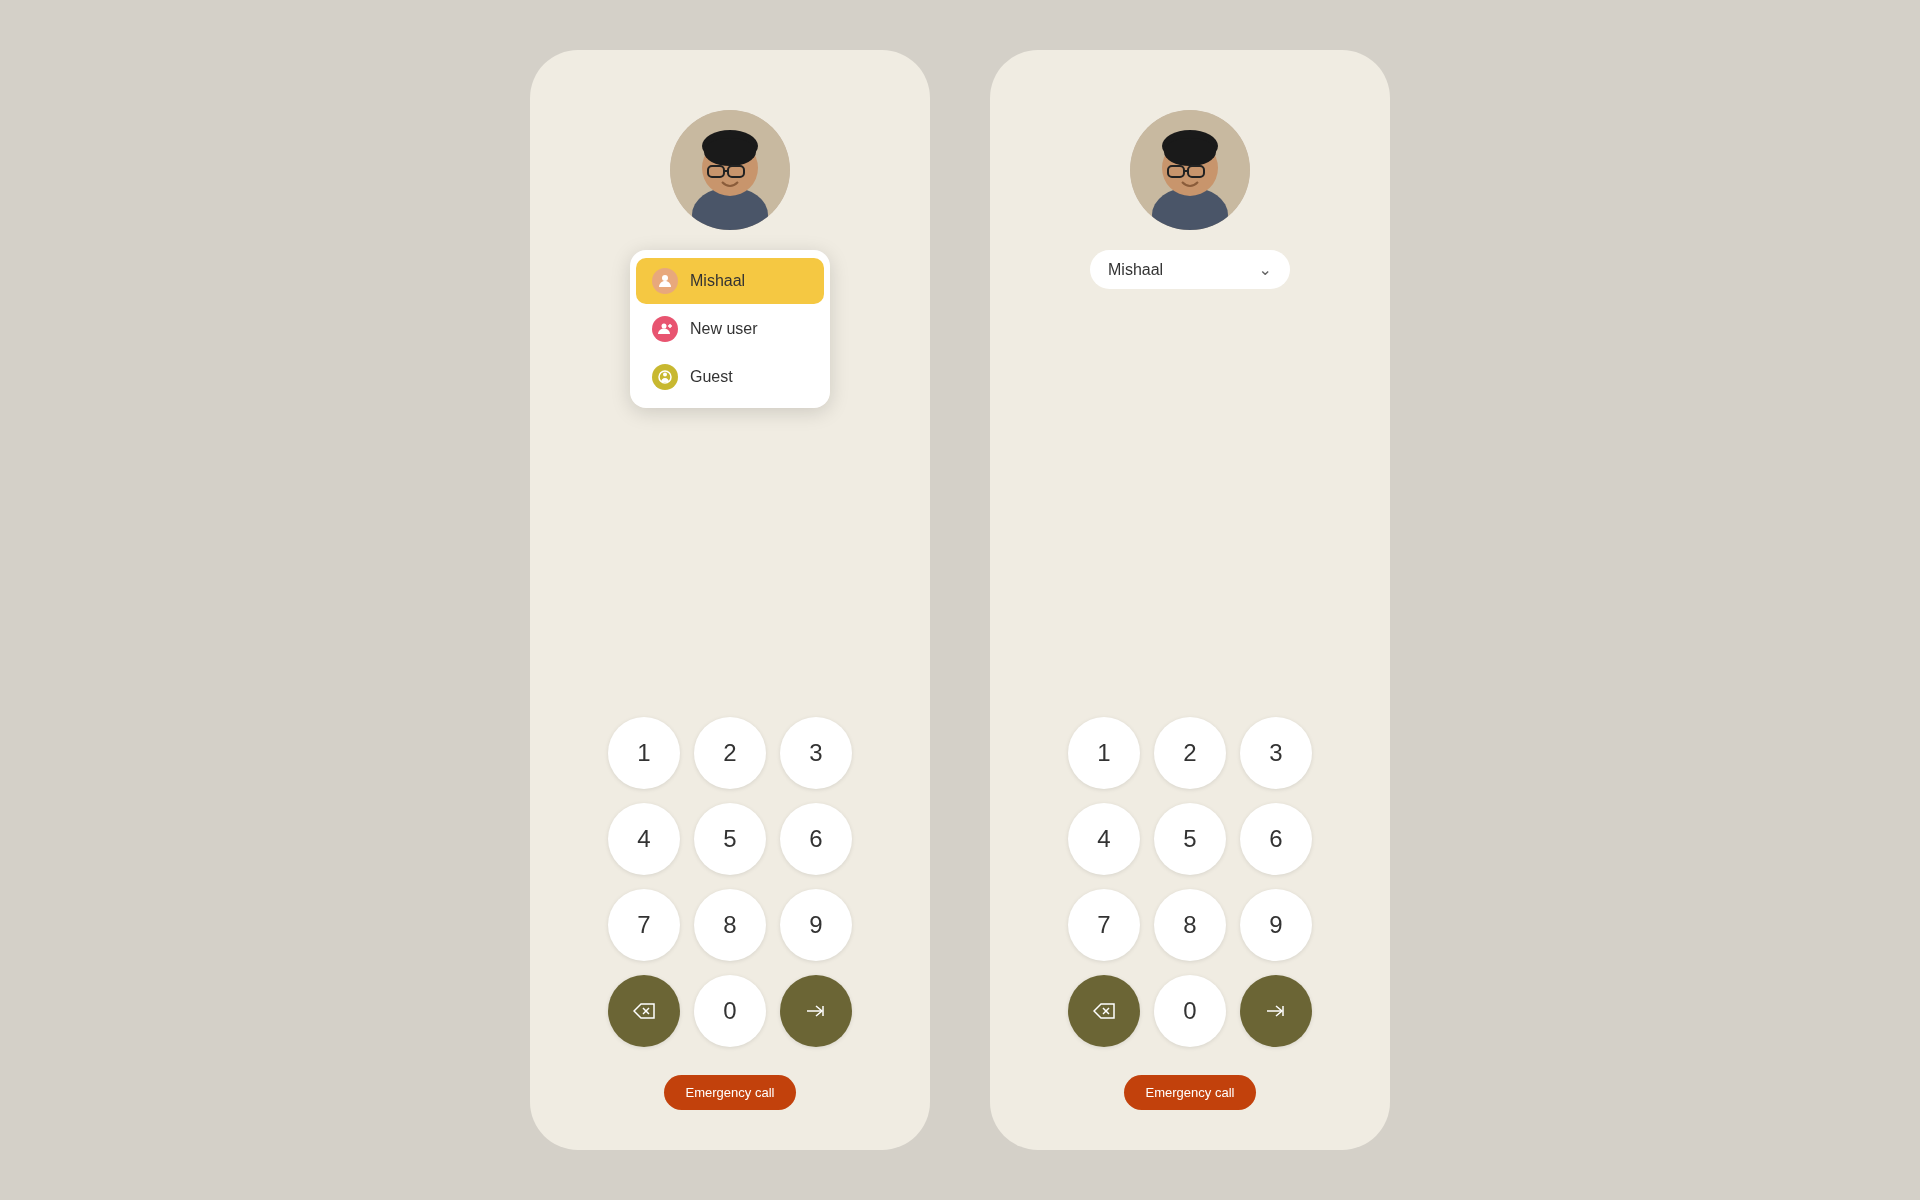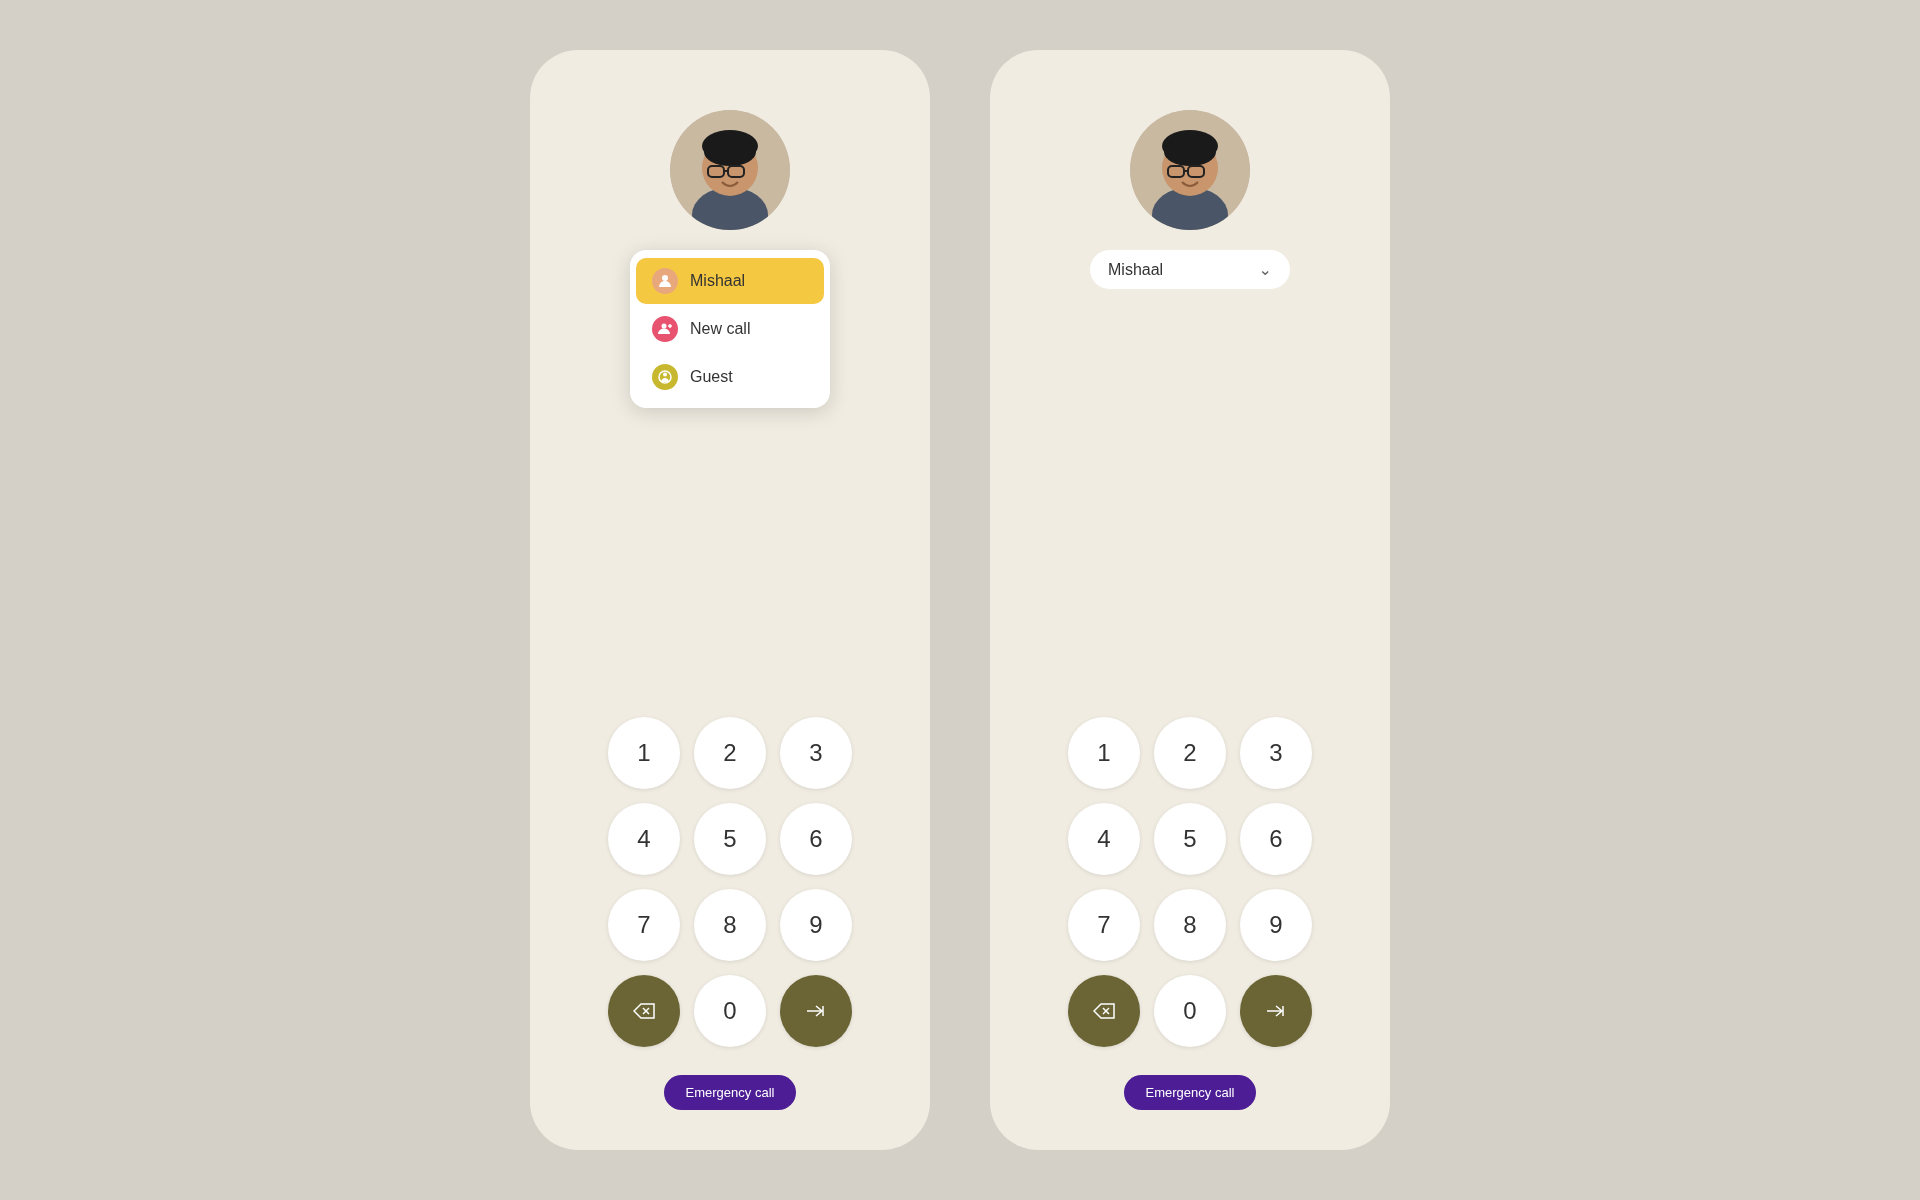--- a/index.html
+++ b/index.html
@@ -142,21 +142,21 @@
       justify-content: center;
       box-shadow: 0 1px 4px rgba(0,0,0,0.1);
     }
 
     .num-btn.dark {
       background: #6b6535;
       color: white;
     }
 
     .emergency-btn {
-      background: #4c1d95;
+      background: #c2410c;
       color: white;
       border: none;
       border-radius: 20px;
       padding: 10px 22px;
       font-size: 13px;
       cursor: pointer;
       margin-top: 8px;
     }
 
   </style>
@@ -195,21 +195,21 @@
     </div>
     <div class="menu-item">
       <div class="menu-item-icon icon-new-user">
         <svg width="16" height="16" viewBox="0 0 16 16" fill="white">
           <circle cx="7" cy="5" r="2.5"></circle>
           <path d="M1 13c0-3 2.5-5.5 6-5.5s6 2.5 6 5.5" fill="white"></path>
           <line x1="13" y1="3" x2="13" y2="7" stroke="white" stroke-width="1.5"></line>
           <line x1="11" y1="5" x2="15" y2="5" stroke="white" stroke-width="1.5"></line>
         </svg>
       </div>
-      <span>New call</span>
+      <span>New user</span>
     </div>
     <div class="menu-item">
       <div class="menu-item-icon icon-guest">
         <svg width="16" height="16" viewBox="0 0 16 16" fill="white">
           <circle cx="8" cy="8" r="6" fill="none" stroke="white" stroke-width="1.5"></circle>
           <circle cx="8" cy="5.5" r="2"></circle>
           <path d="M4 13c0-2.2 1.8-4 4-4s4 1.8 4 4" fill="white"></path>
         </svg>
       </div>
       <span>Guest</span>

